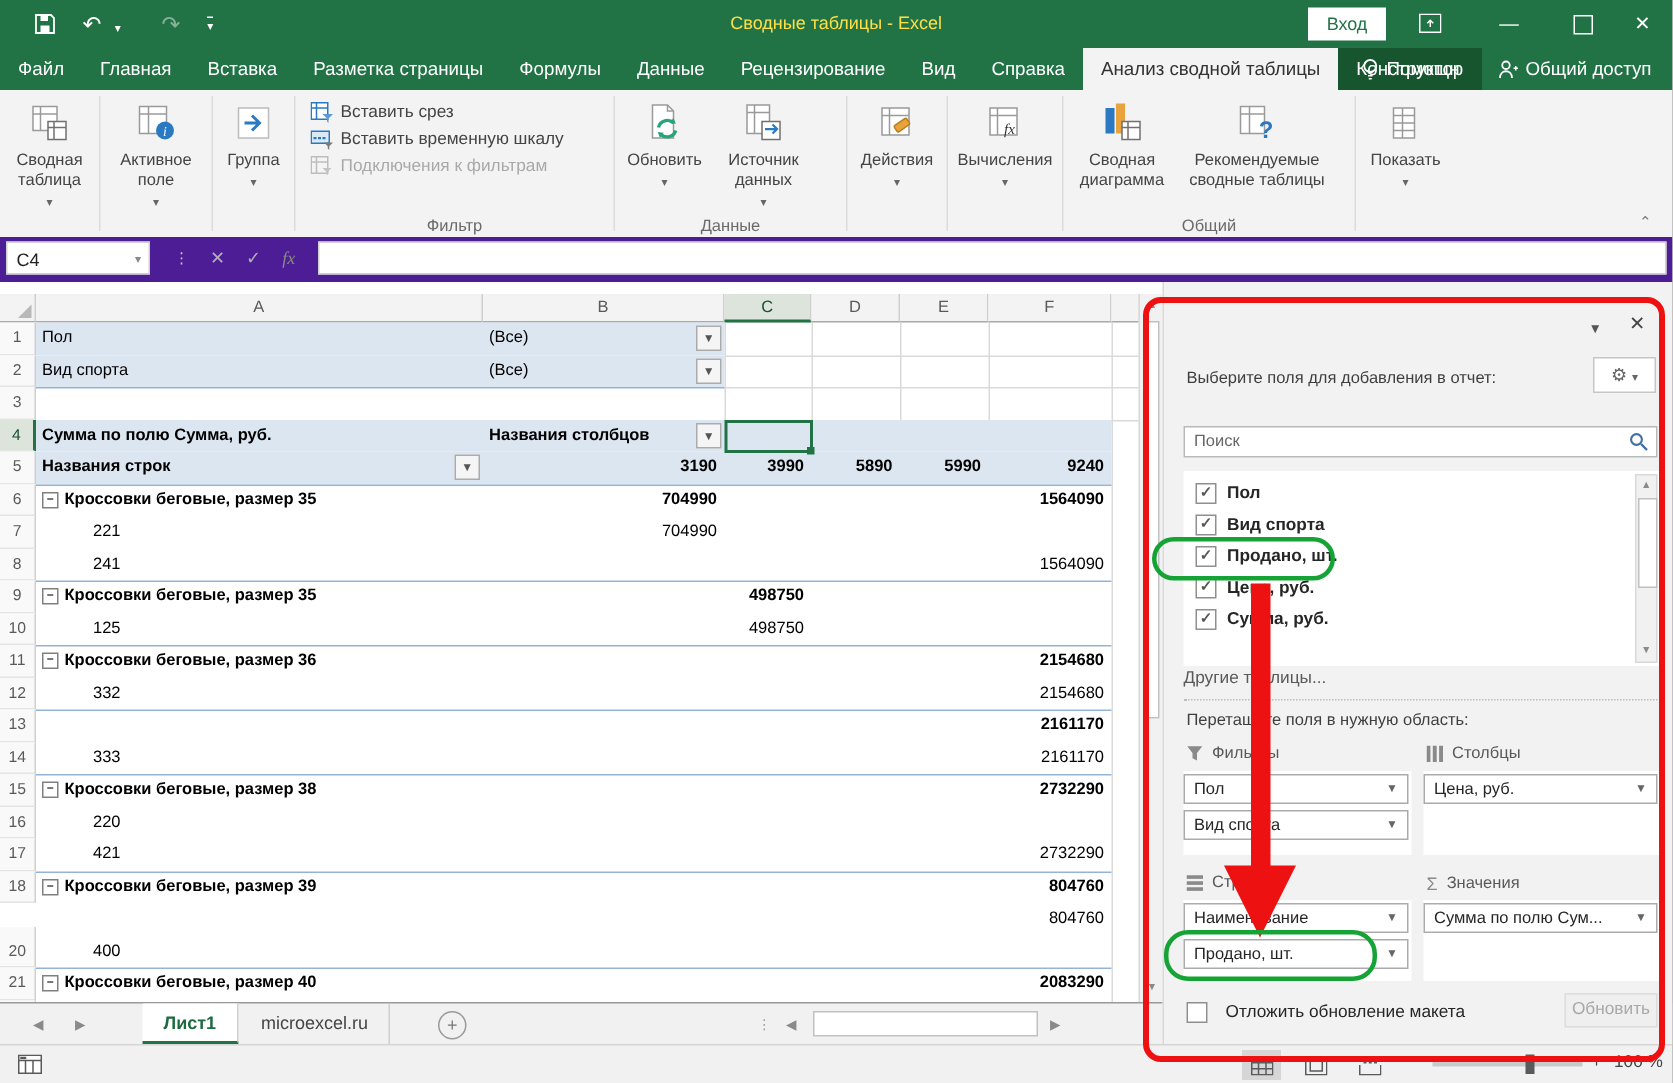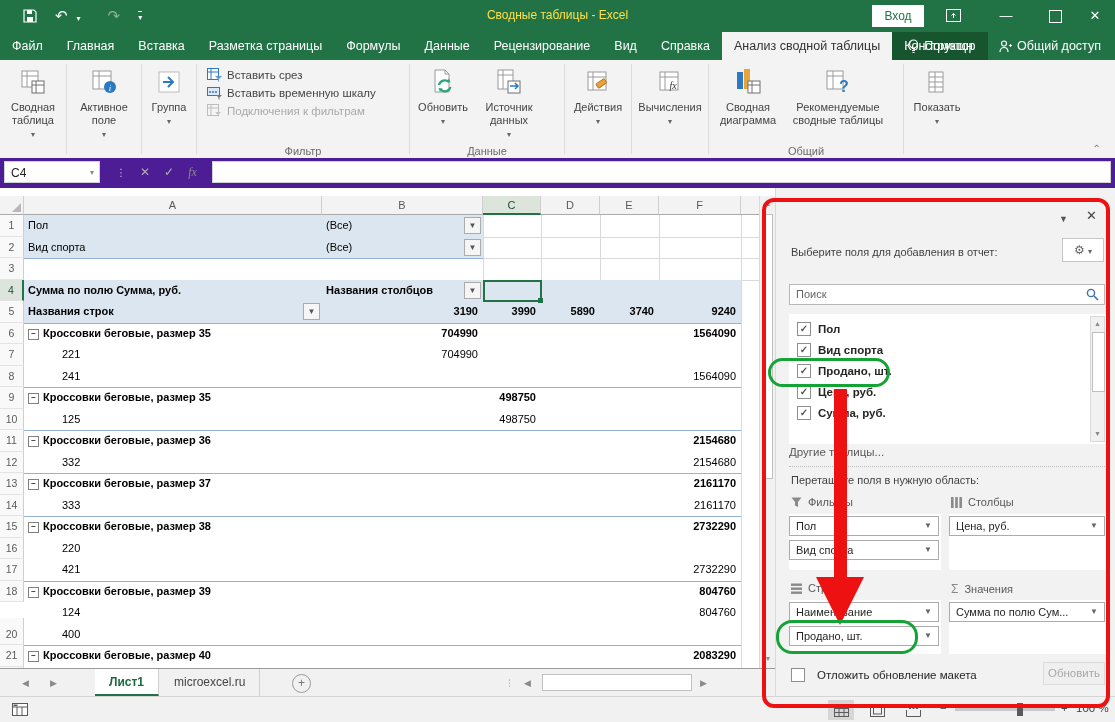--- a/index.html
+++ b/index.html
@@ -399,21 +399,21 @@
       <div class="cell b" style="left: 28px; top: 91.5px; width: 289px; height: 21.5px;">Сумма по полю Сумма, руб.</div>
       <div class="cell b" style="left: 326px; top: 91.5px; width: 152px; height: 21.5px;">Названия столбцов</div>
       <div class="celldd" style="left: 464px; top: 93.5px;">▼</div>
       <div class="rownum" style="top: 113px; height: 21.5px; line-height: 21.5px;">5</div>
       <div class="fillbar" style="left: 24px; top: 113px; width: 717px; height: 21.5px;"></div>
       <div class="cell b" style="left: 28px; top: 113px; width: 289px; height: 21.5px;">Названия строк</div>
       <div class="celldd" style="left: 303px; top: 115px;">▼</div>
       <div class="cell b" style="left: 326px; top: 113px; width: 152px; height: 21.5px; text-align: right;">3190</div>
       <div class="cell b" style="left: 487px; top: 113px; width: 49px; height: 21.5px; text-align: right;">3990</div>
       <div class="cell b" style="left: 545px; top: 113px; width: 50px; height: 21.5px; text-align: right;">5890</div>
-      <div class="cell b" style="left: 604px; top: 113px; width: 50px; height: 21.5px; text-align: right;">3740</div>
+      <div class="cell b" style="left: 604px; top: 113px; width: 50px; height: 21.5px; text-align: right;">5990</div>
       <div class="cell b" style="left: 663px; top: 113px; width: 73px; height: 21.5px; text-align: right;">9240</div>
       <div class="rownum" style="top: 134.5px; height: 21.5px; line-height: 21.5px;">6</div>
       <div class="sepline" style="left: 24px; top: 134.5px; width: 717px;"></div>
       <div class="cell b" style="left: 28px; top: 134.5px; width: 289px; height: 21.5px;"><span class="collapsebox">−</span>Кроссовки беговые, размер 35</div>
       <div class="cell b" style="left: 326px; top: 134.5px; width: 152px; height: 21.5px; text-align: right;">704990</div>
       <div class="cell b" style="left: 663px; top: 134.5px; width: 73px; height: 21.5px; text-align: right;">1564090</div>
       <div class="rownum" style="top: 156px; height: 21.5px; line-height: 21.5px;">7</div>
       <div class="cell" style="left: 28px; top: 156px; width: 289px; height: 21.5px; padding-left: 34px;">221</div>
       <div class="cell" style="left: 326px; top: 156px; width: 152px; height: 21.5px; text-align: right;">704990</div>
       <div class="rownum" style="top: 177.5px; height: 21.5px; line-height: 21.5px;">8</div>
@@ -428,40 +428,38 @@
       <div class="cell" style="left: 487px; top: 220.5px; width: 49px; height: 21.5px; text-align: right;">498750</div>
       <div class="rownum" style="top: 242px; height: 21.5px; line-height: 21.5px;">11</div>
       <div class="sepline" style="left: 24px; top: 242px; width: 717px;"></div>
       <div class="cell b" style="left: 28px; top: 242px; width: 289px; height: 21.5px;"><span class="collapsebox">−</span>Кроссовки беговые, размер 36</div>
       <div class="cell b" style="left: 663px; top: 242px; width: 73px; height: 21.5px; text-align: right;">2154680</div>
       <div class="rownum" style="top: 263.5px; height: 21.5px; line-height: 21.5px;">12</div>
       <div class="cell" style="left: 28px; top: 263.5px; width: 289px; height: 21.5px; padding-left: 34px;">332</div>
       <div class="cell" style="left: 663px; top: 263.5px; width: 73px; height: 21.5px; text-align: right;">2154680</div>
       <div class="rownum" style="top: 285px; height: 21.5px; line-height: 21.5px;">13</div>
       <div class="sepline" style="left: 24px; top: 285px; width: 717px;"></div>
-      <div class="cell b" style="left: 28px; top: 285px; width: 289px; height: 21.5px;"><span class="collapsebox">−</span>Кроссовки беговые, размер 37</div>
       <div class="cell b" style="left: 663px; top: 285px; width: 73px; height: 21.5px; text-align: right;">2161170</div>
       <div class="rownum" style="top: 306.5px; height: 21.5px; line-height: 21.5px;">14</div>
       <div class="cell" style="left: 28px; top: 306.5px; width: 289px; height: 21.5px; padding-left: 34px;">333</div>
       <div class="cell" style="left: 663px; top: 306.5px; width: 73px; height: 21.5px; text-align: right;">2161170</div>
       <div class="rownum" style="top: 328px; height: 21.5px; line-height: 21.5px;">15</div>
       <div class="sepline" style="left: 24px; top: 328px; width: 717px;"></div>
       <div class="cell b" style="left: 28px; top: 328px; width: 289px; height: 21.5px;"><span class="collapsebox">−</span>Кроссовки беговые, размер 38</div>
       <div class="cell b" style="left: 663px; top: 328px; width: 73px; height: 21.5px; text-align: right;">2732290</div>
       <div class="rownum" style="top: 349.5px; height: 21.5px; line-height: 21.5px;">16</div>
       <div class="cell" style="left: 28px; top: 349.5px; width: 289px; height: 21.5px; padding-left: 34px;">220</div>
       <div class="rownum" style="top: 371px; height: 21.5px; line-height: 21.5px;">17</div>
       <div class="cell" style="left: 28px; top: 371px; width: 289px; height: 21.5px; padding-left: 34px;">421</div>
       <div class="cell" style="left: 663px; top: 371px; width: 73px; height: 21.5px; text-align: right;">2732290</div>
       <div class="rownum" style="top: 392.5px; height: 21.5px; line-height: 21.5px;">18</div>
       <div class="sepline" style="left: 24px; top: 392.5px; width: 717px;"></div>
       <div class="cell b" style="left: 28px; top: 392.5px; width: 289px; height: 21.5px;"><span class="collapsebox">−</span>Кроссовки беговые, размер 39</div>
       <div class="cell b" style="left: 663px; top: 392.5px; width: 73px; height: 21.5px; text-align: right;">804760</div>
       <div class="rownum" style="top: 414px; height: 21.5px; line-height: 21.5px; margin-top: 16px;">19</div>
-      <div class="cell" style="left: 28px; top: 414px; width: 289px; height: 21.5px; padding-left: 34px;">124</div>
       <div class="cell" style="left: 663px; top: 414px; width: 73px; height: 21.5px; text-align: right;">804760</div>
       <div class="rownum" style="top: 435.5px; height: 21.5px; line-height: 21.5px;">20</div>
       <div class="cell" style="left: 28px; top: 435.5px; width: 289px; height: 21.5px; padding-left: 34px;">400</div>
       <div class="rownum" style="top: 457px; height: 21.5px; line-height: 21.5px;">21</div>
       <div class="sepline" style="left: 24px; top: 457px; width: 717px;"></div>
       <div class="cell b" style="left: 28px; top: 457px; width: 289px; height: 21.5px;"><span class="collapsebox">−</span>Кроссовки беговые, размер 40</div>
       <div class="cell b" style="left: 663px; top: 457px; width: 73px; height: 21.5px; text-align: right;">2083290</div>
       <div class="rownum" style="top: 478.5px; height: 21.5px; line-height: 21.5px;">22</div>
       <div class="cell" style="left: 28px; top: 478.5px; width: 289px; height: 21.5px; padding-left: 34px;">321</div>
       <div class="cell" style="left: 663px; top: 478.5px; width: 73px; height: 21.5px; text-align: right;">2083290</div>

